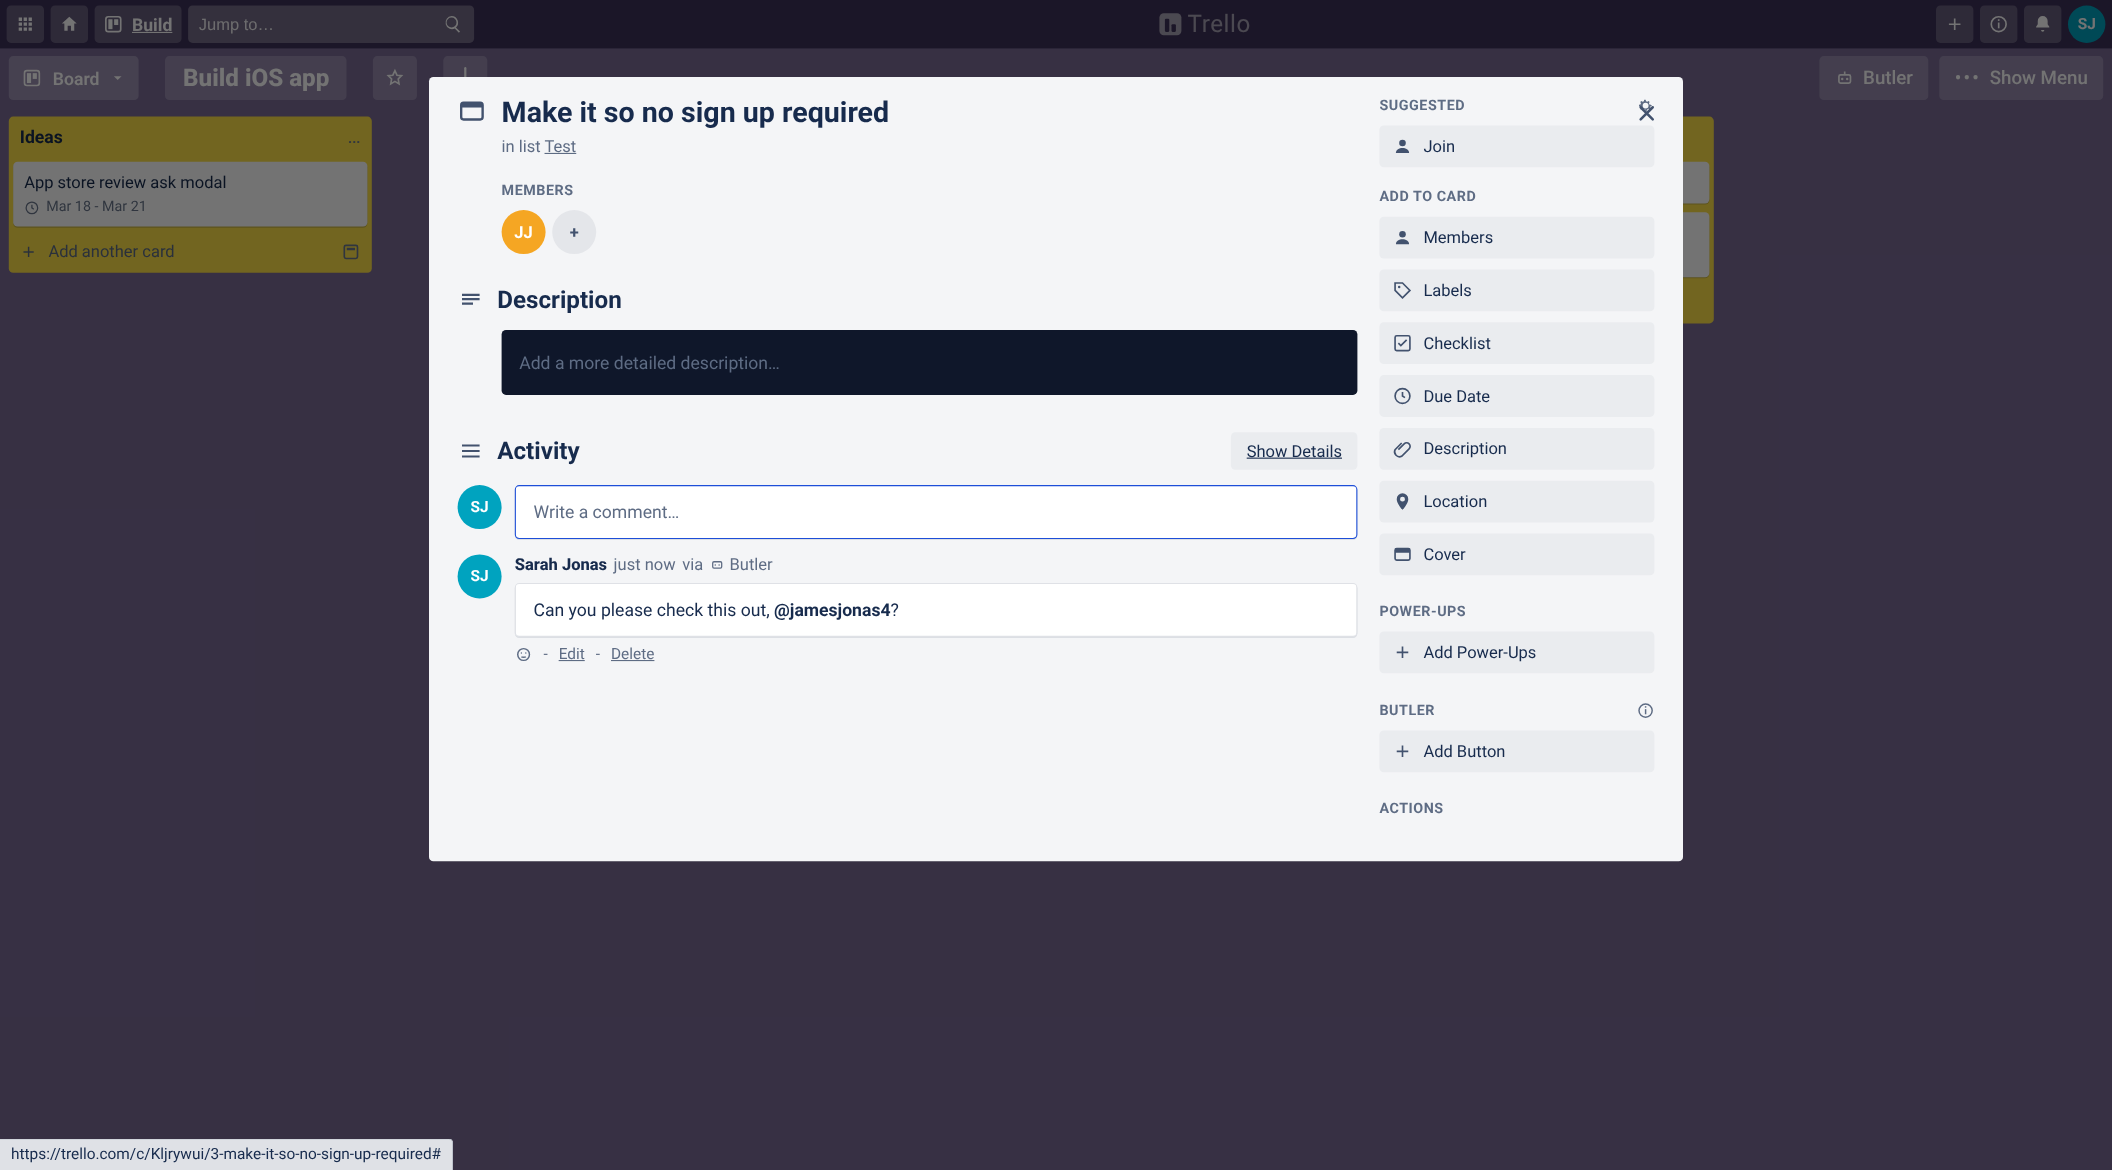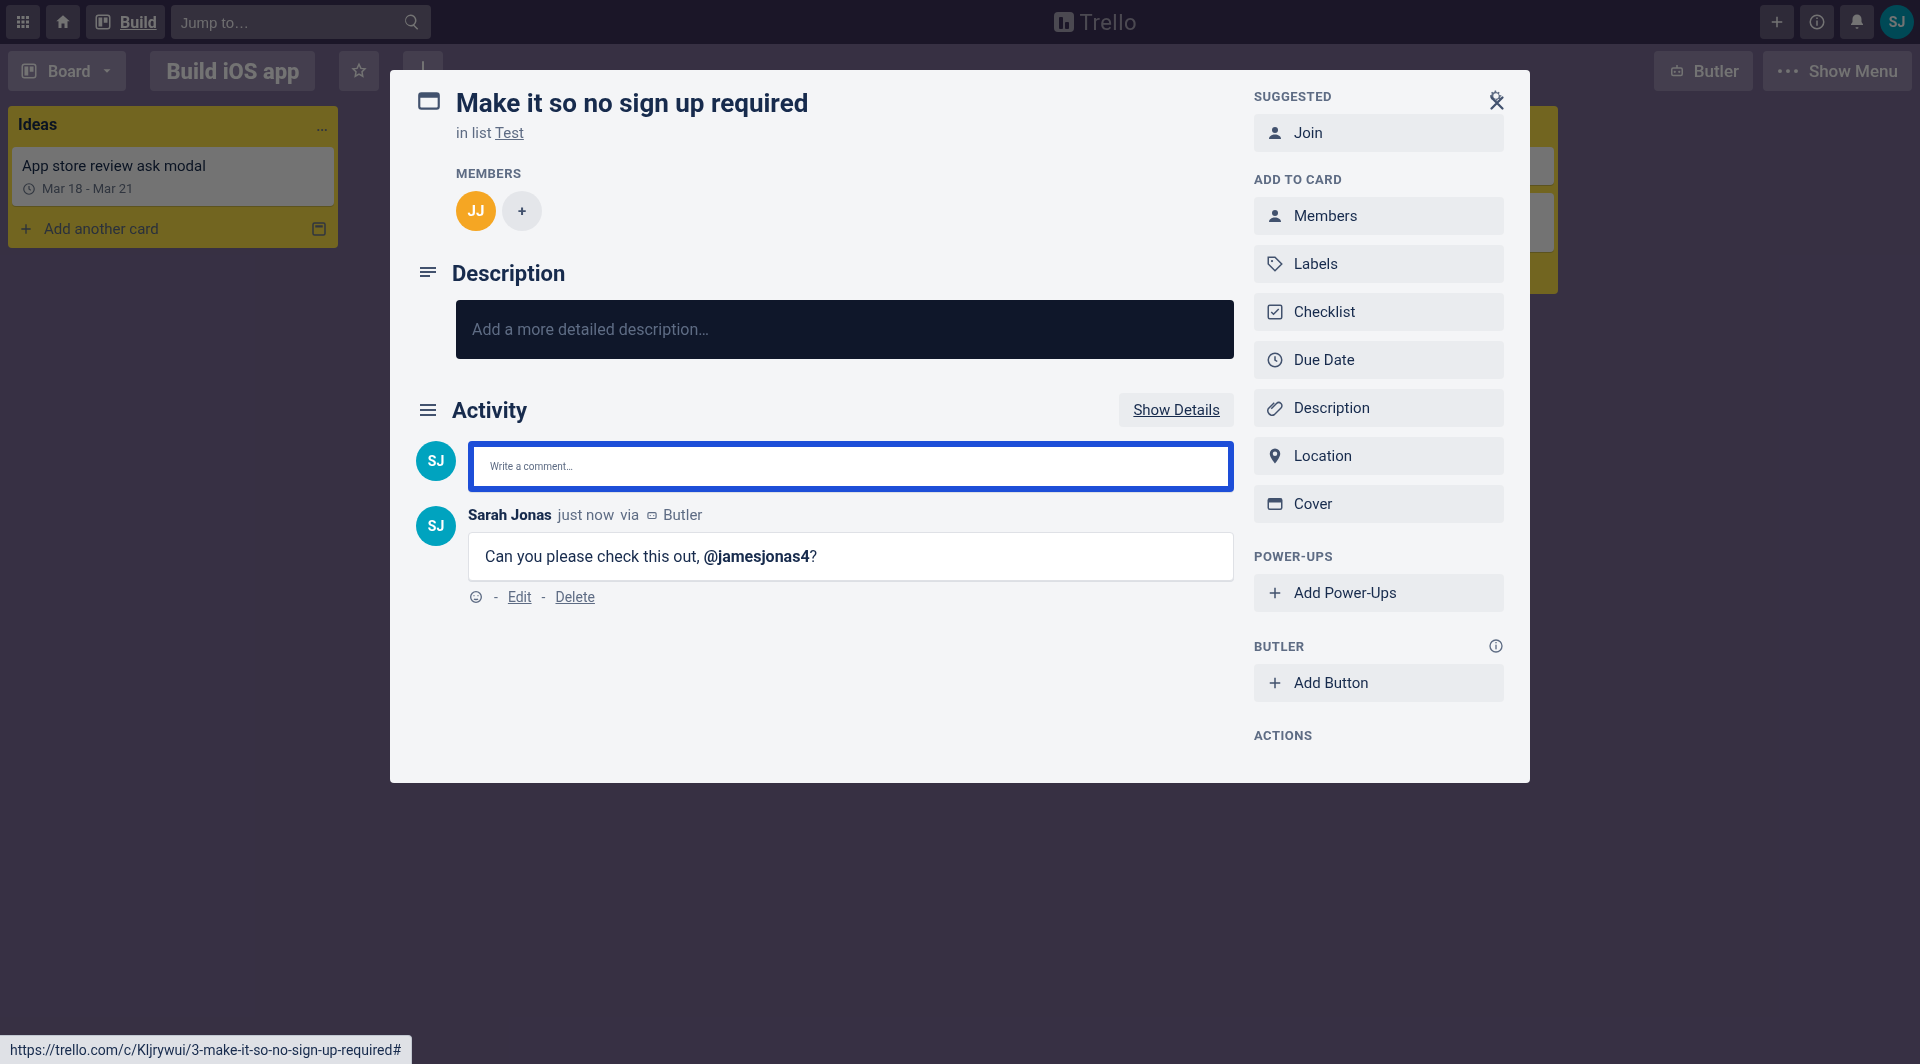--- a/index.html
+++ b/index.html
@@ -239,22 +239,22 @@
   }
 
   .activity-row { display:flex; gap:12px; margin-left:0; margin-bottom:14px; align-items:flex-start;}
   .activity-av {
     width:40px;height:40px;border-radius:50%;
     background:#00a3bf;color:#fff;font-weight:700;
     display:flex;align-items:center;justify-content:center;font-size:14px;
     flex:0 0 40px;
   }
   .comment-input{
-    flex:1; background:#fff;border:6px solid #1d4ed8;border-radius:4px;
-    padding:14px 16px; color:#5e6c84; font-size:10px;
+    flex:1; background:#fff;border:1px solid #1d4ed8;border-radius:4px;
+    padding:14px 16px; color:#5e6c84; font-size:16px;
     box-shadow:0 1px 0 rgba(9,30,66,0.1);
   }
   .comment-meta{ font-size:15px; color:#172b4d; display:flex; align-items:center; gap:6px; flex-wrap:wrap;}
   .comment-meta .uname{font-weight:800;}
   .comment-meta .time{color:#5e6c84;}
   .comment-meta .via{color:#5e6c84;}
   .comment-meta .butler-tag{
     display:inline-flex;align-items:center;gap:4px;
     color:#5e6c84;
   }

